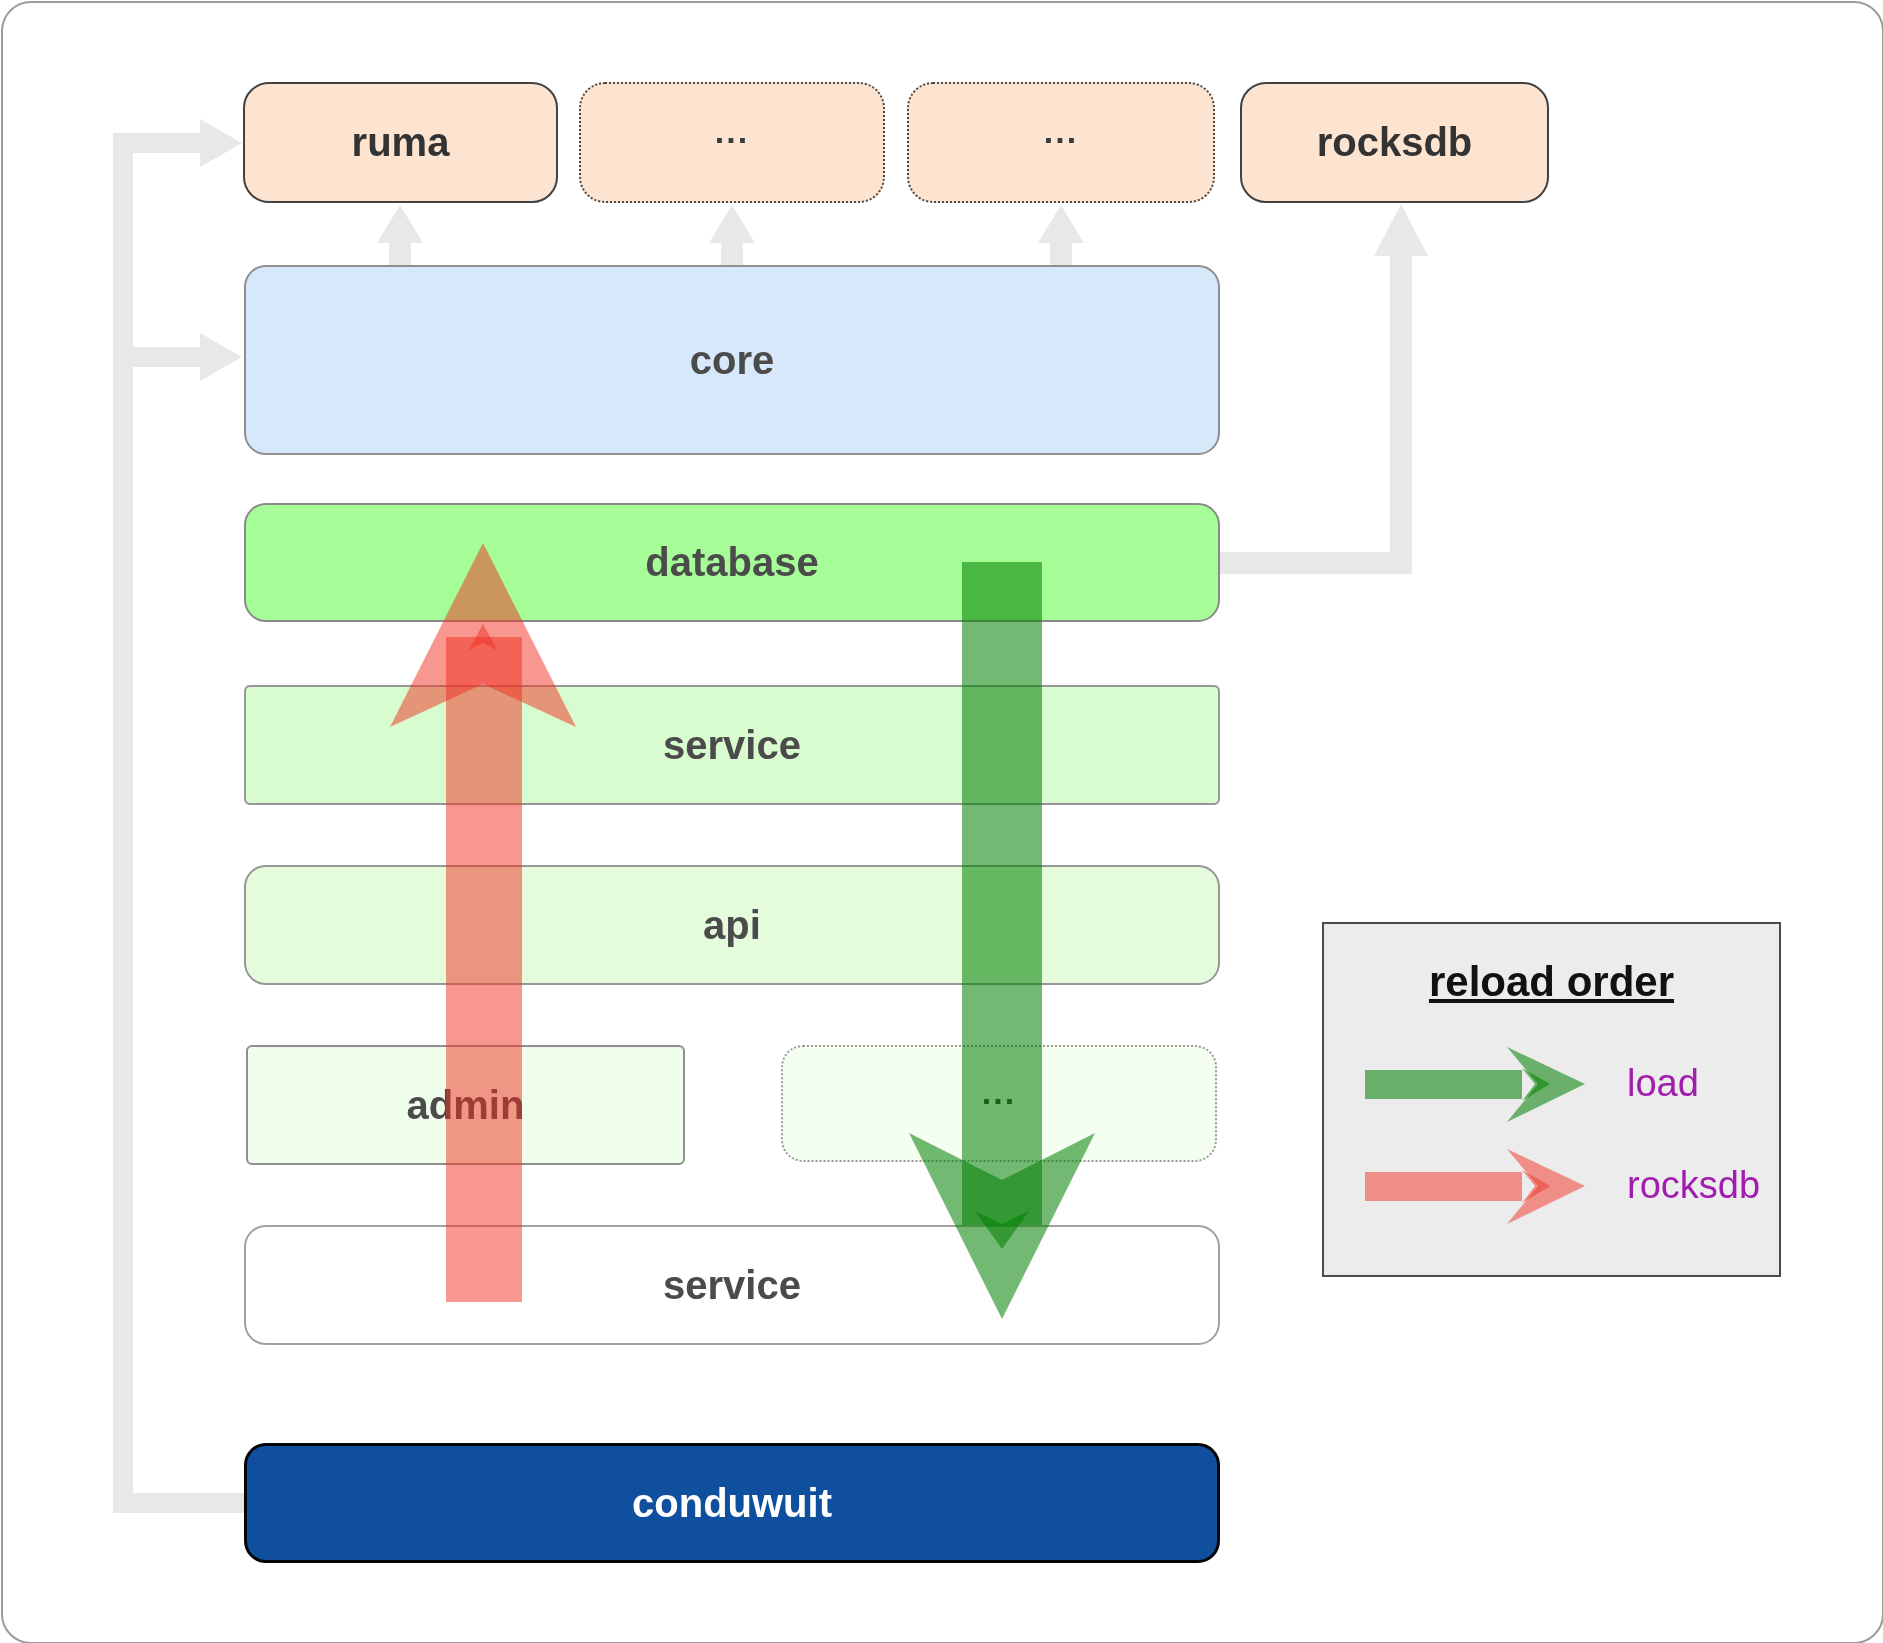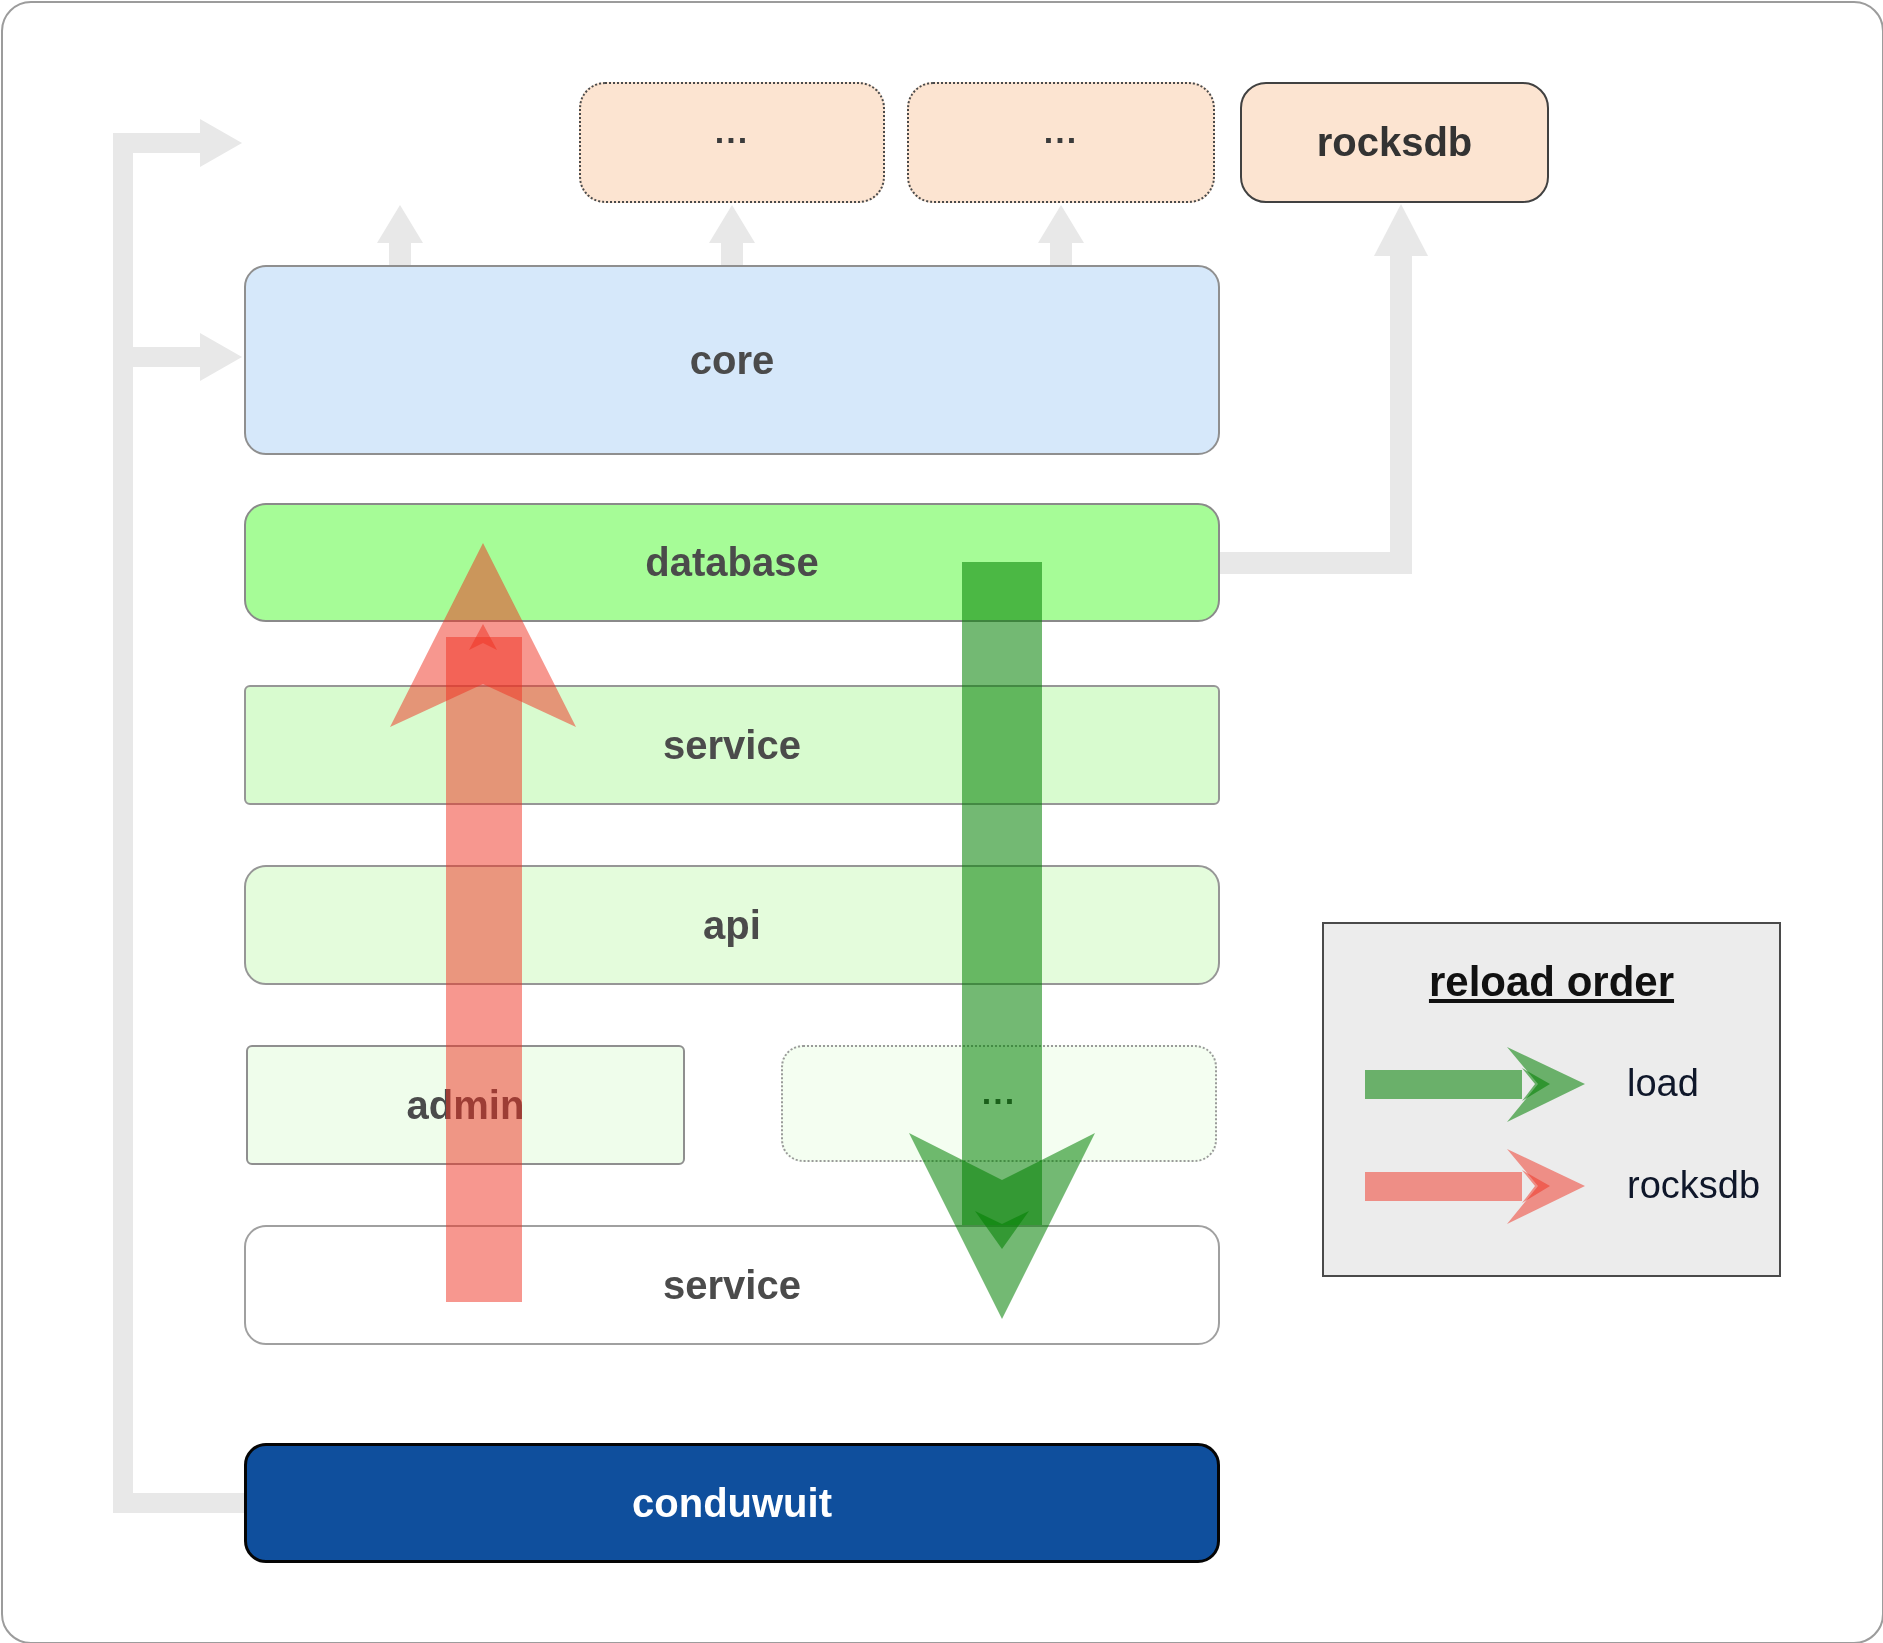--- a/index.html
+++ b/index.html
@@ -23,21 +23,21 @@
   #box-service{top:685px;height:120px;background:#d8fbcf;border-radius:6px;}
   #box-api{top:865px;height:120px;background:#e4fcdc;}
   #box-admin{left:246px;width:439px;top:1045px;height:120px;background:#effdeb;border:2px solid #8f8f8f;border-radius:6px;}
   #box-dots3{left:781px;width:436px;top:1045px;height:117px;background:#f4fef1;border:2px dotted #9a9a9a;border-radius:22px;}
   #box-router{top:1225px;height:120px;background:#ffffff;border-color:#a0a0a0;}
   #box-conduwuit{top:1443px;height:120px;background:#0f4f9d;border:3px solid #050505;border-radius:22px;color:#ffffff;font-weight:700;}
   #arrow-layer{z-index:3;}
   .legend{position:absolute;left:1322px;top:922px;width:459px;height:355px;box-sizing:border-box;
           background:#ececec;border:2.5px solid #4a4a4a;z-index:2;}
   .legend-title{position:absolute;left:0;top:34px;width:100%;text-align:center;font-size:42px;font-weight:600;color:#111111;text-decoration:underline;}
-  .legend-label{position:absolute;left:303px;font-size:38px;font-weight:500;color:#0f172a;}
+  .legend-label{position:absolute;left:303px;font-size:38px;font-weight:500;color:#a21caf;}
   #legend-label-load{top:138px;}
   #legend-label-unload{top:240px;}
 </style>
 </head>
 <body>
 
 <div class="canvas">
   <div class="frame"></div>
 
   <svg class="layer" id="connector-layer" width="1883" height="1643" viewBox="0 0 1883 1643">
@@ -58,20 +58,23 @@
       <path d="M 732 266 L 732 240"></path>
       <path d="M 1061 266 L 1061 240"></path>
     </g>
     <g fill="#e8e8e8" stroke="none">
       <polygon points="377,243 423,243 400,205"></polygon>
       <polygon points="709,243 755,243 732,205"></polygon>
       <polygon points="1038,243 1084,243 1061,205"></polygon>
     </g>
   </svg>
 
+  <div class="box top-box" id="box-ruma">
+    <span>ruma</span>
+  </div>
   <div class="box top-box dotted" id="box-dots1">
     <span class="dots">...</span>
   </div>
   <div class="box top-box dotted" id="box-dots2">
     <span class="dots">...</span>
   </div>
   <div class="box top-box" id="box-rocksdb">
     <span>rocksdb</span>
   </div>
 

